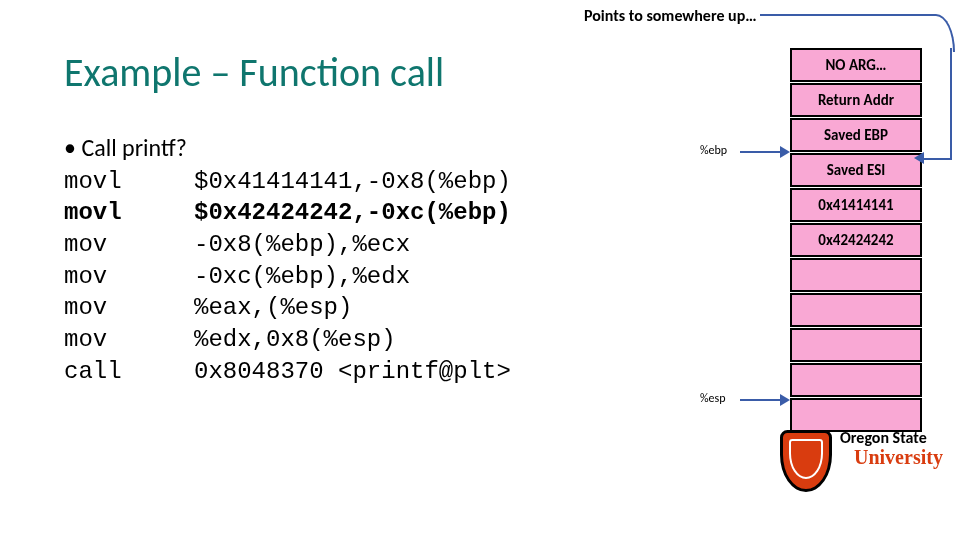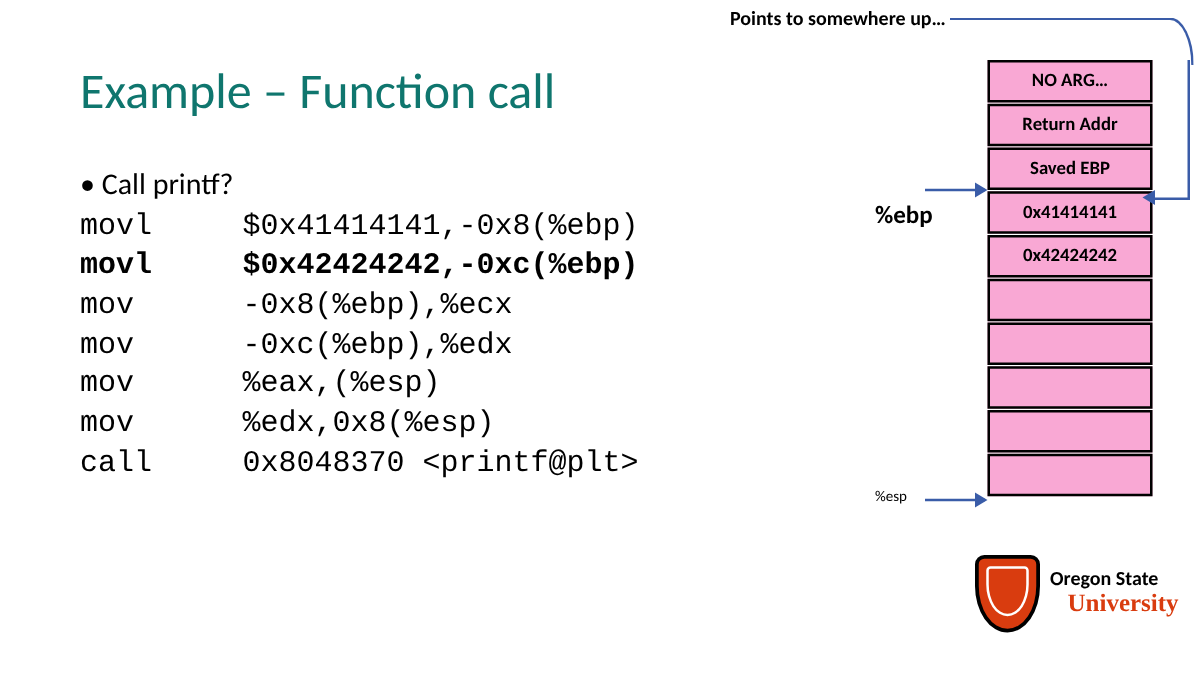--- a/index.html
+++ b/index.html
@@ -47,23 +47,22 @@
     font-weight: bold;
   }
   .mnemonic {
     display: inline-block;
     width: 130px;
   }
   .ebp-label {
     position: absolute;
     top: 143px;
     left: 700px;
-    font-size: 20px;
-    font-weight: bold;
-    margin-top: 17px;
+    font-size: 12px;
+    font-weight: normal;
   }
   .esp-label {
     position: absolute;
     top: 391px;
     left: 700px;
     font-size: 12px;
     font-weight: normal;
   }
   .stack {
     position: absolute;
@@ -159,21 +158,21 @@
     border-bottom: 6px solid transparent;
     border-left: 10px solid #3a5ca8;
   }
   .logo {
     position: absolute;
     bottom: 20px;
     right: 30px;
     width: 150px;
     height: 90px;
     display:flex;
-    align-items:center;
+    align-items:flex-start;
   }
   .logo-shield{
     width:52px;height:62px;
     background:#d93c0f;
     border-radius:8px 8px 28px 28px / 8px 8px 40px 40px;
     border:3px solid #000;
     position:relative;
     flex-shrink:0;
   }
   .logo-shield::before{
@@ -217,20 +216,21 @@
 <div class="ebp-label">%ebp</div>
 <div class="ebp-arrow"></div>
 
 <div class="esp-label">%esp</div>
 <div class="esp-arrow"></div>
 
 <div class="stack">
   <div class="stack-cell">NO ARG…</div>
   <div class="stack-cell">Return Addr</div>
   <div class="stack-cell">Saved EBP</div>
+  <div class="stack-cell">Saved ESI</div>
   <div class="stack-cell">0x41414141</div>
   <div class="stack-cell">0x42424242</div>
   <div class="stack-cell"></div>
   <div class="stack-cell"></div>
   <div class="stack-cell"></div>
   <div class="stack-cell"></div>
   <div class="stack-cell"></div>
 </div>
 
 <div class="arc1"></div>

